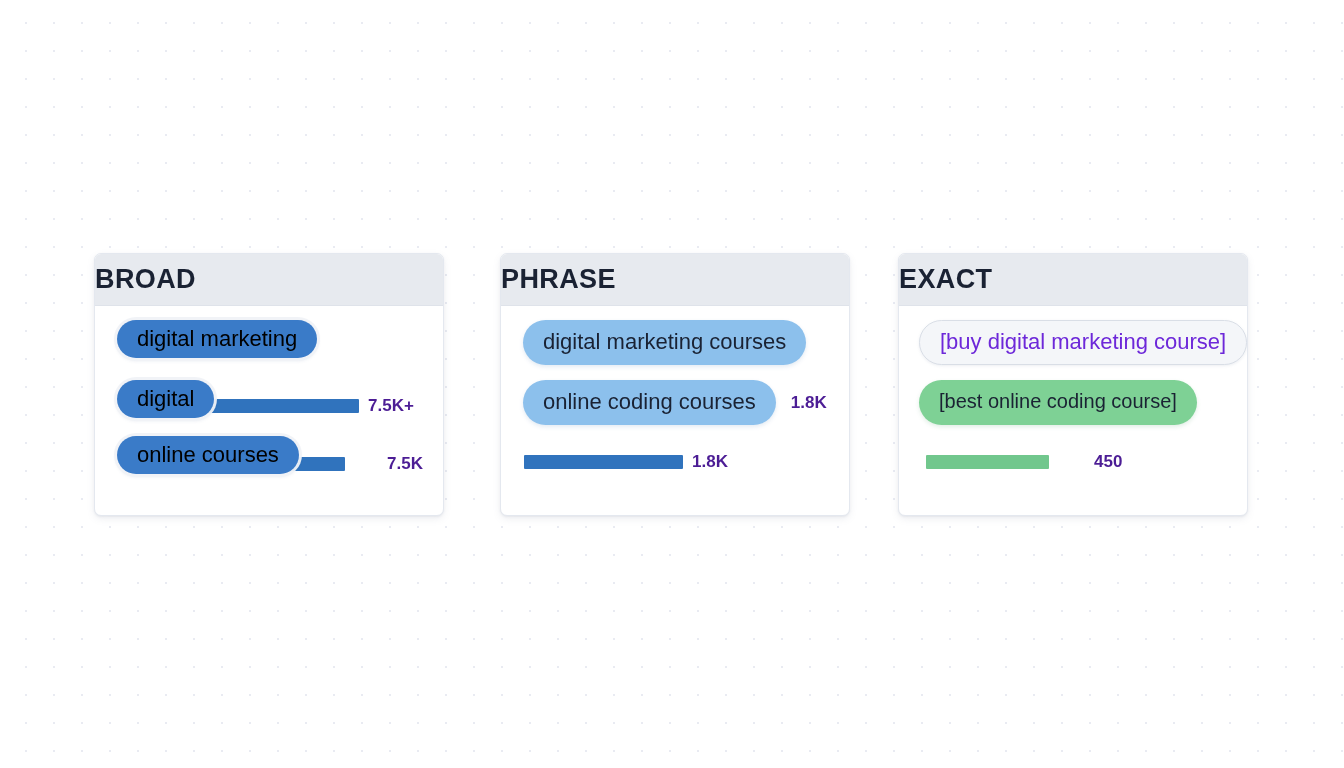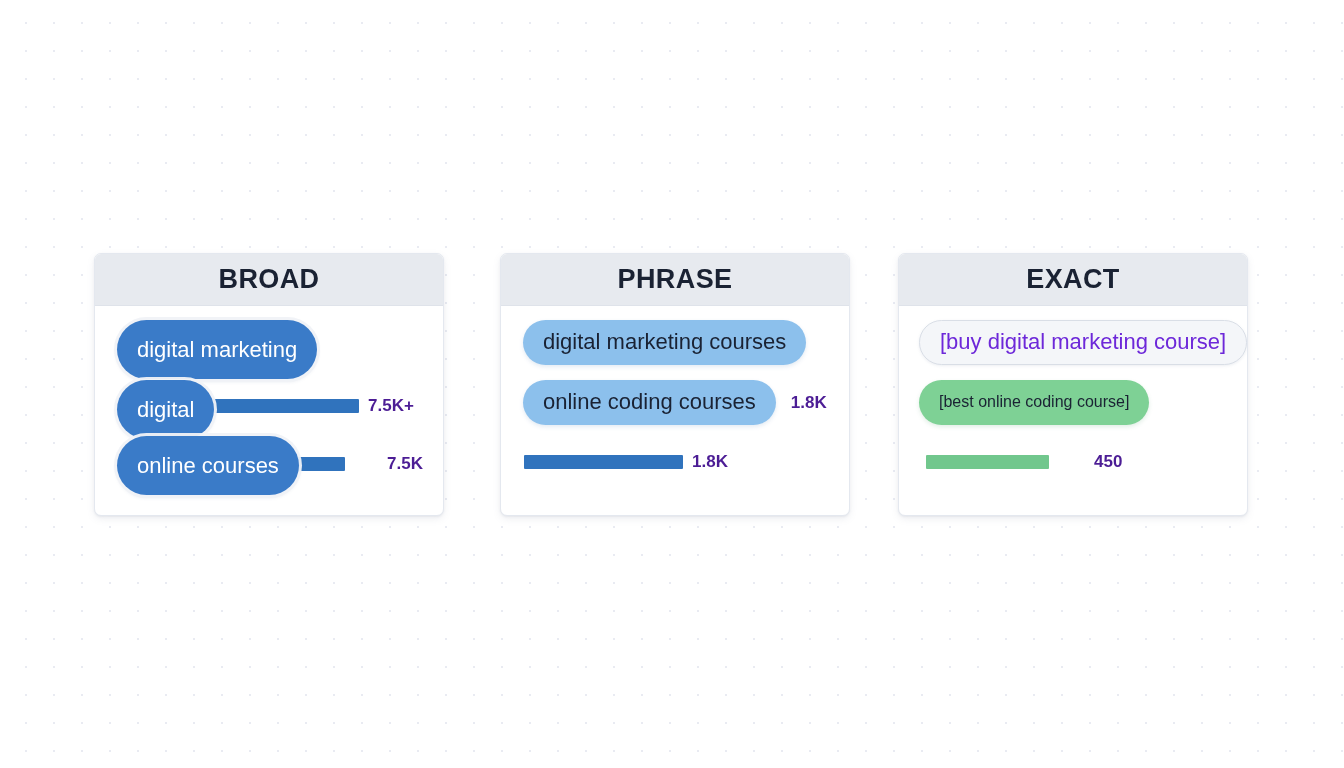--- a/index.html
+++ b/index.html
@@ -42,21 +42,20 @@
   .card.broad  { left: 94px; }
   .card.phrase { left: 500px; }
   .card.exact  { left: 898px; }
 
   .card-header {
     height: 52px;
     background: #e7eaef;
     border-bottom: 1px solid #dfe3ea;
     display: flex;
     align-items: center;
-    justify-content: center;
     box-sizing: border-box;
   }
   .card-title {
     font-size: 27px;
     font-weight: bold;
     color: #1a2233;
     letter-spacing: 0.4px;
   }
 
   .card-body {
@@ -71,24 +70,24 @@
     align-items: center;
     justify-content: center;
     border-radius: 999px;
     white-space: nowrap;
     box-sizing: border-box;
     position: relative;
     z-index: 3;
   }
   .chip-solid-blue {
     background: #3a7bc8;
-    color: #ffffff;
+    color: #000000;
     font-size: 22px;
     padding: 8px 20px 8px 20px;
-    height: 59px;
+    height: 38px;
     box-shadow: 0 0 0 3px rgba(240,242,247,0.95), 0 2px 4px rgba(60,90,140,0.18);
   }
   .chip-light-blue {
     background: #8cc0ec;
     color: #1a2233;
     font-size: 22px;
     padding: 8px 20px 10px 20px;
     height: 45px;
     box-shadow: 0 2px 4px rgba(90,130,180,0.16);
   }
@@ -97,21 +96,21 @@
     color: #6d28d9;
     font-size: 22px;
     padding: 8px 20px 10px 20px;
     height: 45px;
     border: 1px solid #d9dee6;
     box-shadow: 0 1px 3px rgba(120,135,160,0.14);
   }
   .chip-green {
     background: #7ed195;
     color: #1a2233;
-    font-size: 16px;
+    font-size: 20px;
     padding: 8px 20px 10px 20px;
     height: 45px;
     box-shadow: 0 2px 4px rgba(90,160,115,0.18);
   }
 
   
   .bar-wrap {
     position: absolute;
     display: flex;
     align-items: center;

